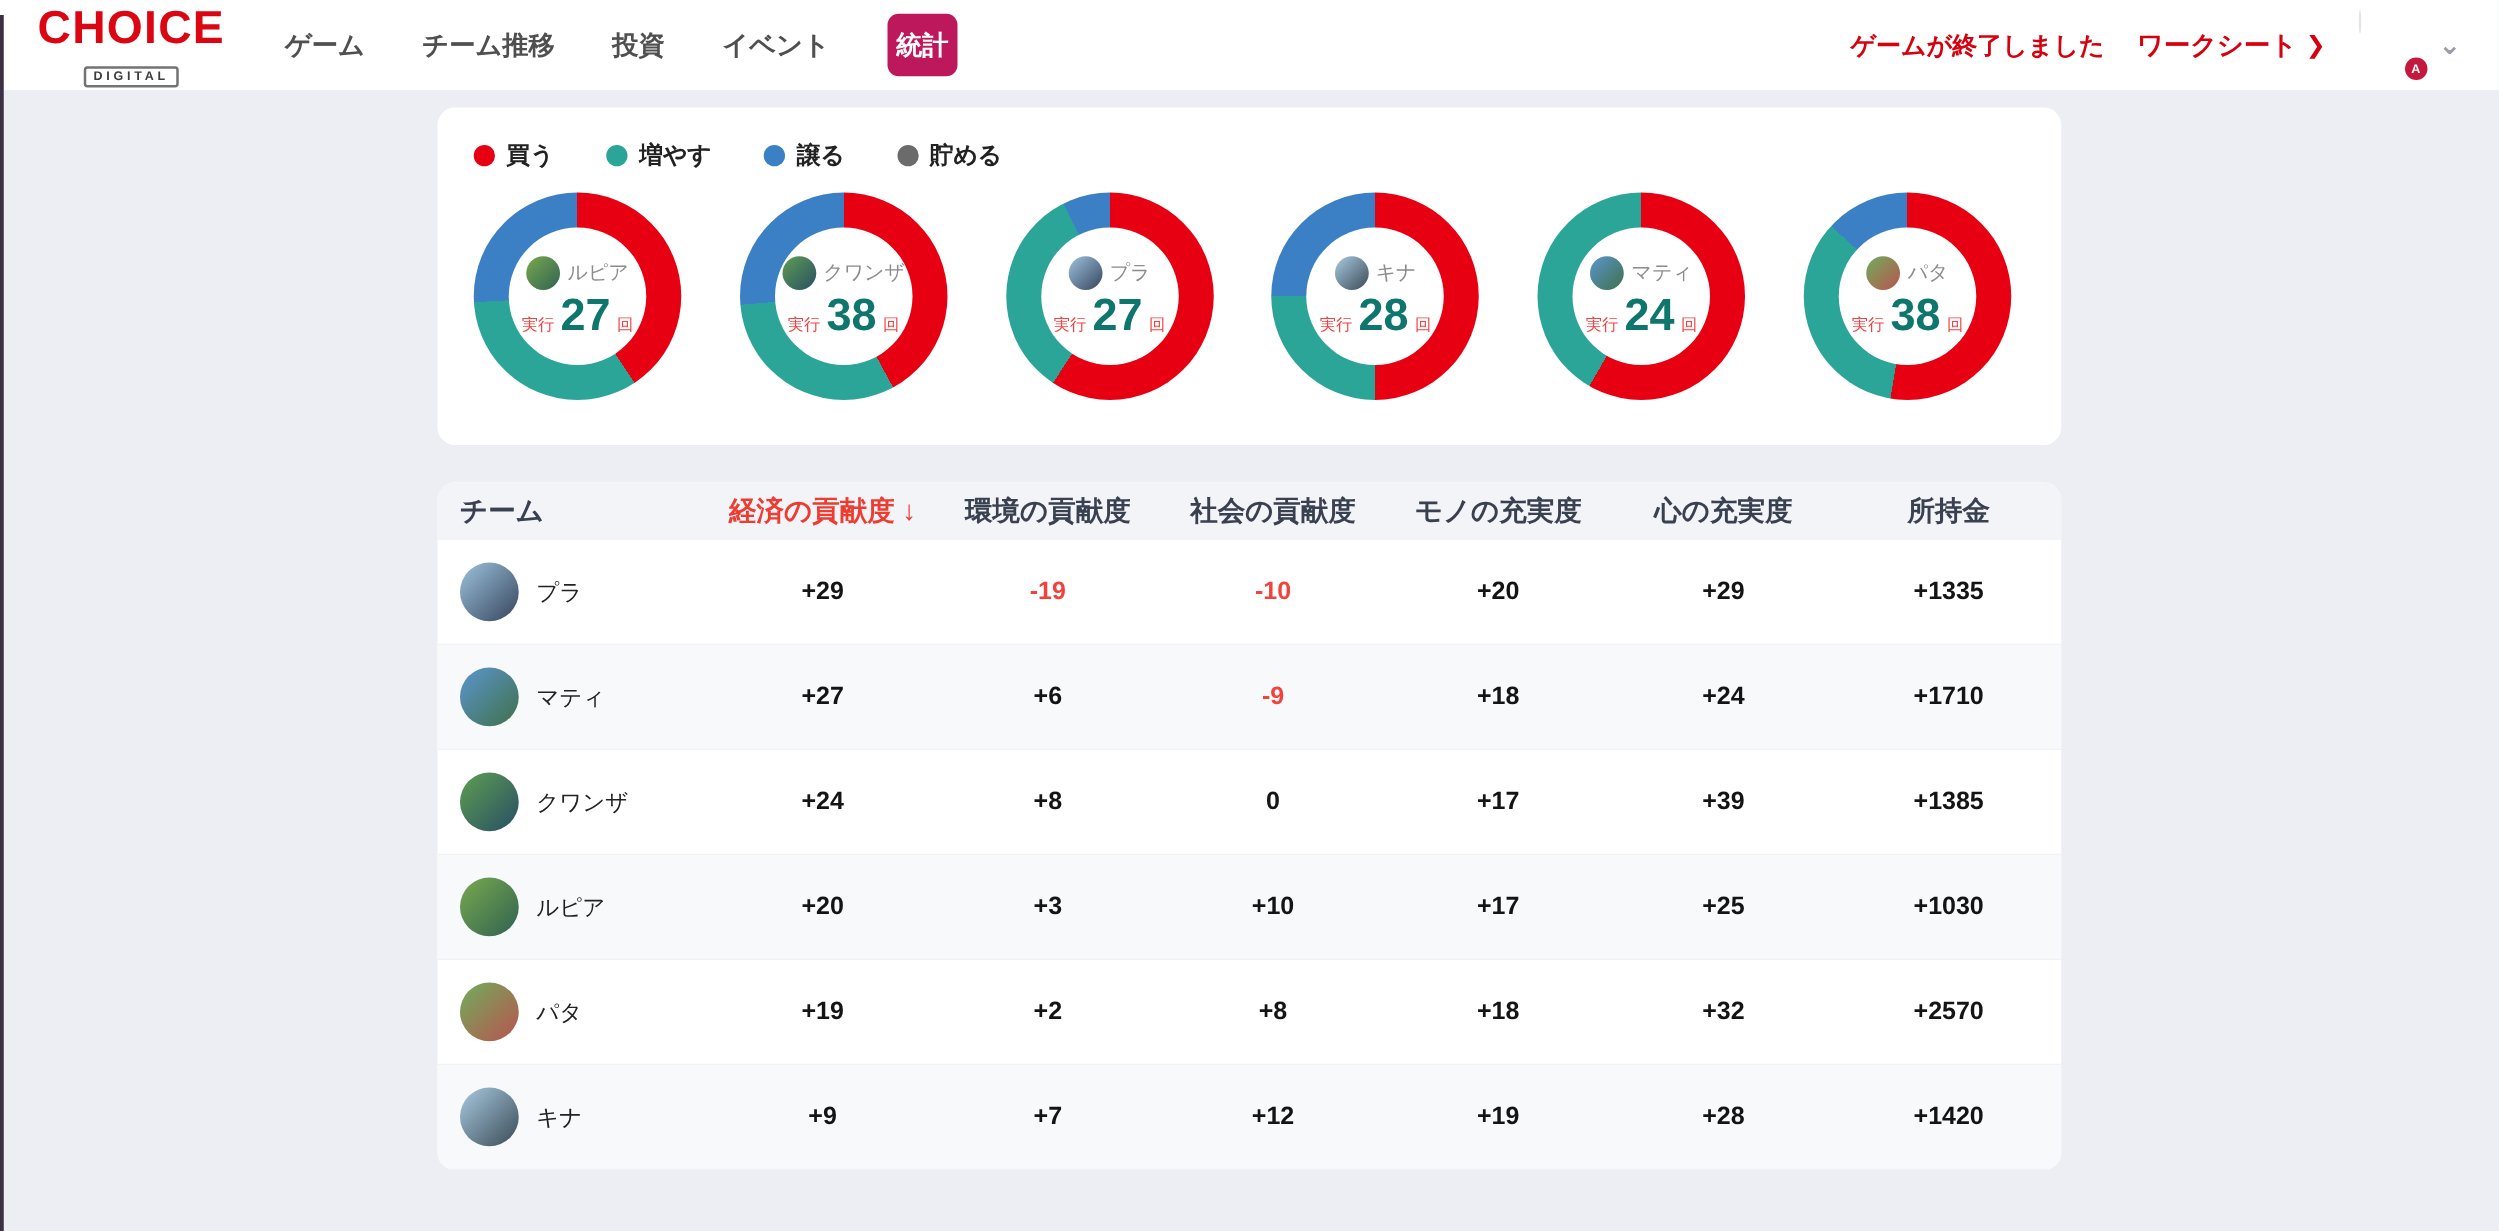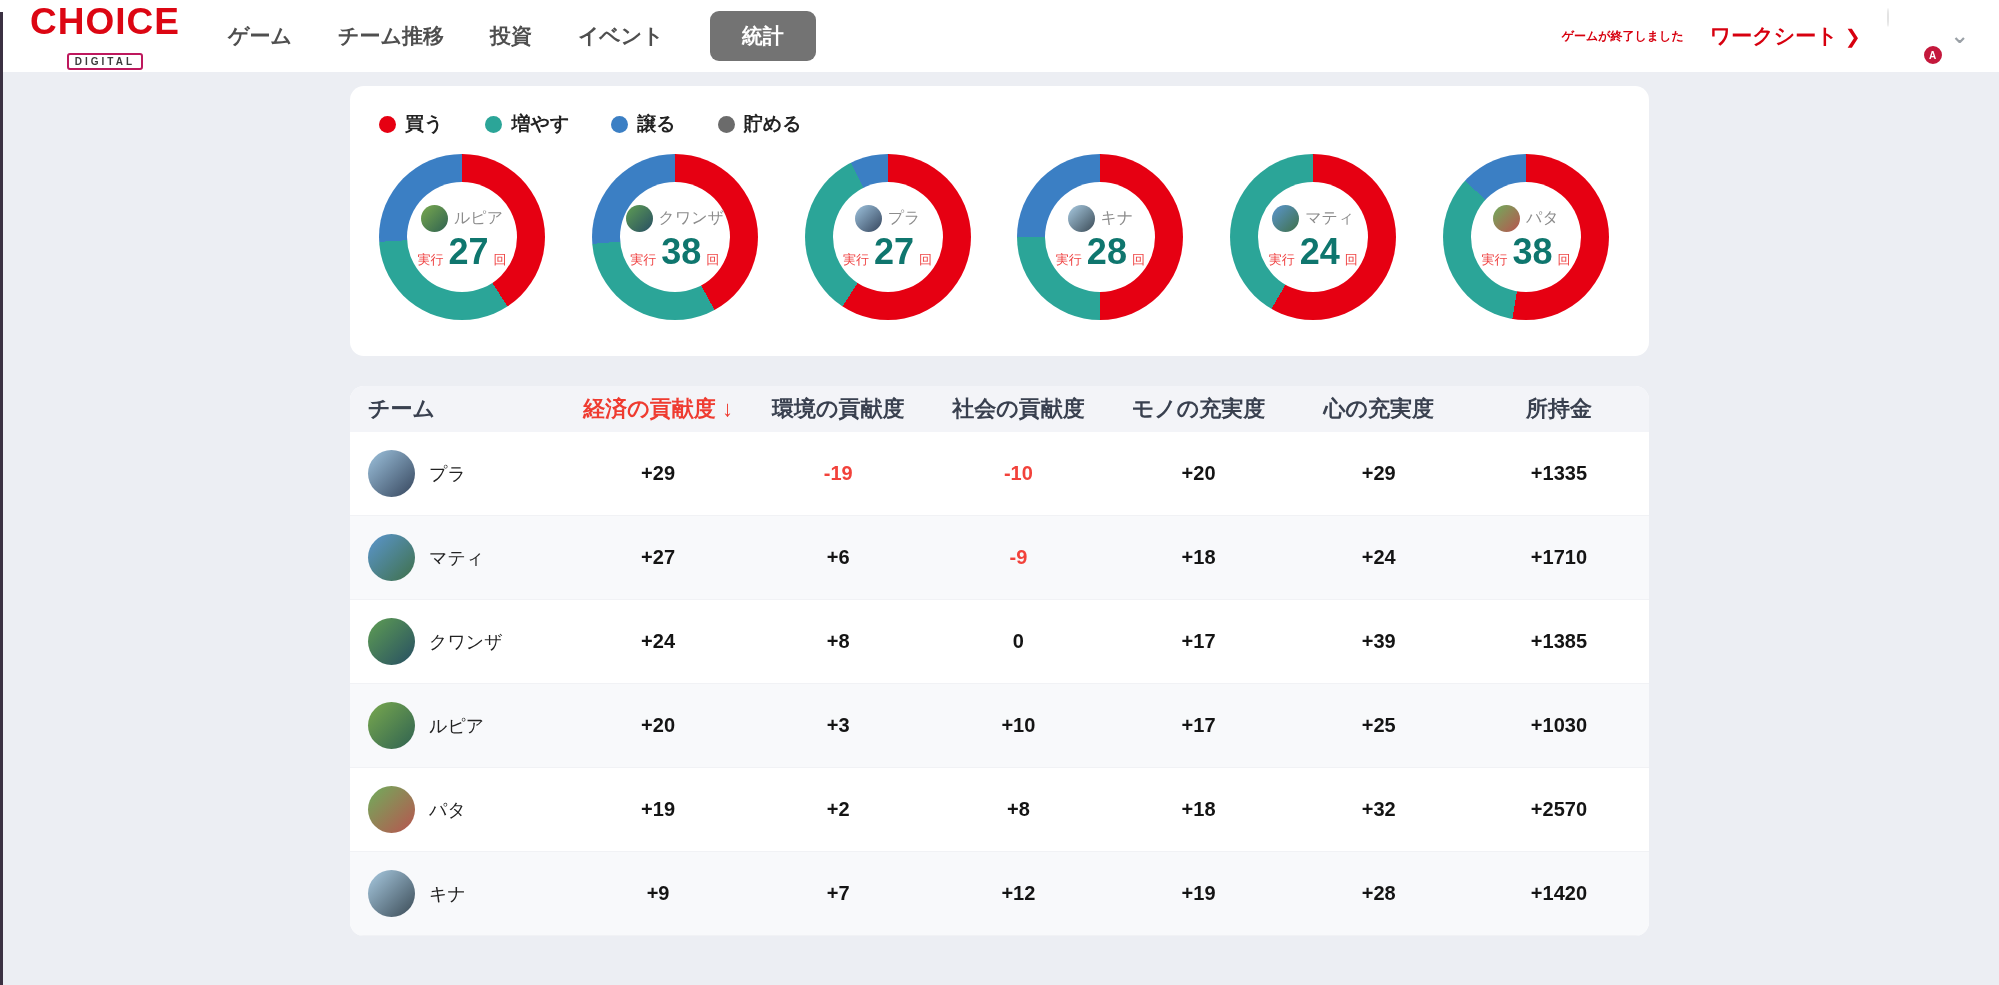--- a/index.html
+++ b/index.html
@@ -14,29 +14,29 @@
 
   
   .topbar{
     height:72px;background:#ffffff;display:flex;align-items:center;
     padding:0 30px;box-sizing:border-box;position:relative;z-index:10;
   }
   .brand{display:flex;flex-direction:column;align-items:center;margin-right:48px;cursor:pointer;}
   .brand-title{font-size:37px;font-weight:900;color:#dc0613;letter-spacing:1px;line-height:1;}
   .brand-sub{
     font-size:10px;font-weight:700;color:#3c3c3c;letter-spacing:3px;
-    border:2px solid #be185d;border-radius:3px;padding:1px 6px;margin-top:13px;
+    border:2px solid #737373;border-radius:3px;padding:1px 6px;margin-top:13px;
   }
   .nav{display:flex;align-items:center;gap:46px;}
   .nav-item{font-size:21px;font-weight:700;color:#4f4f4f;cursor:pointer;white-space:nowrap;}
   .nav-item.active{
-    background:#737373;color:#ffffff;padding:11px 32px;border-radius:9px;
+    background:#be185d;color:#ffffff;padding:11px 7px;border-radius:9px;
   }
   .topbar-right{margin-left:auto;display:flex;align-items:center;gap:26px;}
-  .status-msg{font-size:12px;font-weight:700;color:#d7000f;}
+  .status-msg{font-size:20px;font-weight:700;color:#d7000f;}
   .worksheet{font-size:21px;font-weight:800;color:#d7000f;cursor:pointer;display:flex;align-items:center;gap:7px;}
   .worksheet .arrow{font-size:19px;font-weight:900;}
   .account{display:flex;align-items:center;gap:10px;}
   .avatar-wrap{position:relative;width:54px;height:54px;}
   .avatar{
     width:54px;height:54px;border-radius:50%;
     background:linear-gradient(135deg,#9ed27e 0%,#cfe7d2 45%,#5e93c2 100%);
     border:1px solid #e3e3e3;box-sizing:border-box;
   }
   .avatar-badge{

